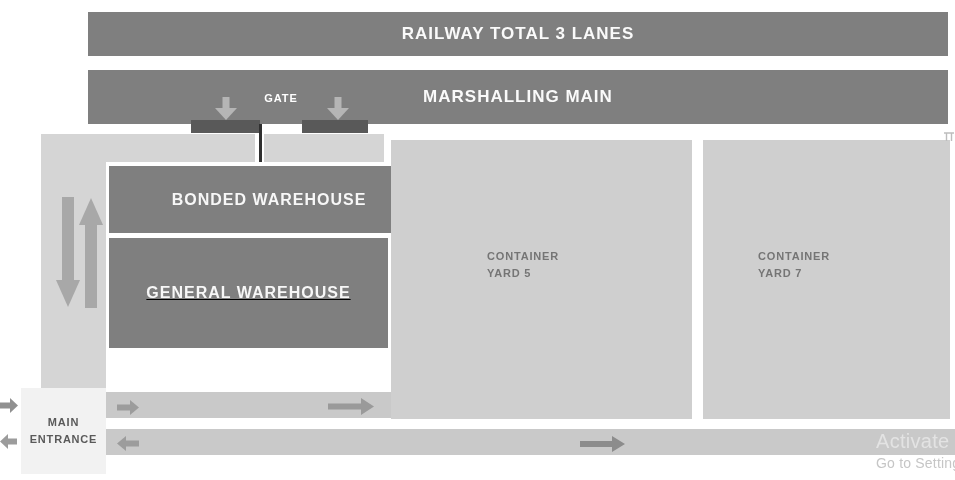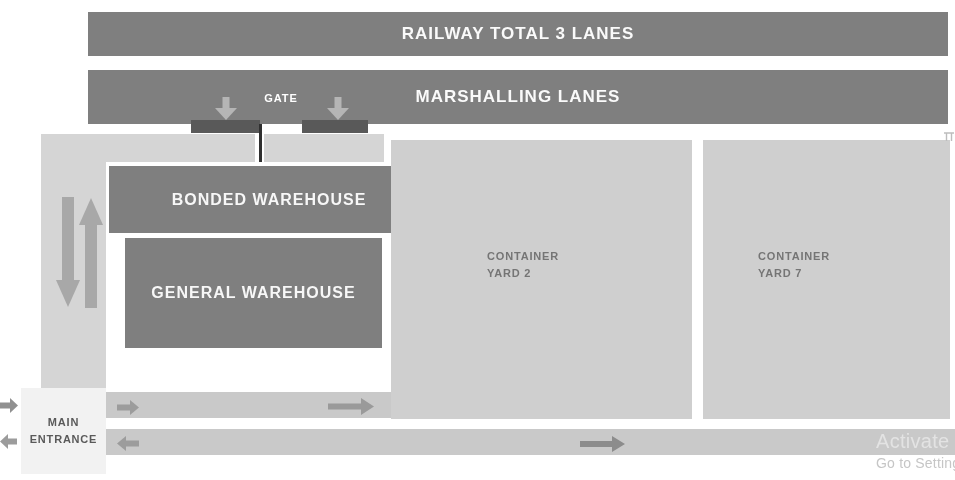--- a/index.html
+++ b/index.html
@@ -35,21 +35,21 @@
 </head>
 <body>
 
 <div id="stage">
 
   <div class="abs band" style="left:88px;top:12px;width:860px;height:44px;">
     <span class="band-label">RAILWAY TOTAL 3 LANES</span>
   </div>
 
   <div class="abs band" style="left:88px;top:70px;width:860px;height:54px;">
-    <span class="band-label">MARSHALLING LANES</span>
+    <span class="band-label">MARSHALLING MAIN</span>
   </div>
 
   <svg class="abs" style="left:215px;top:97px;color:#b5b5b5;" width="22" height="23" viewBox="0 0 22 23">
     <rect x="7.5" y="0" width="7" height="11" fill="currentColor"></rect>
     <polygon points="0,11 22,11 11,23" fill="currentColor"></polygon>
   </svg>
   <svg class="abs" style="left:327px;top:97px;color:#b5b5b5;" width="22" height="23" viewBox="0 0 22 23">
     <rect x="7.5" y="0" width="7" height="11" fill="currentColor"></rect>
     <polygon points="0,11 22,11 11,23" fill="currentColor"></polygon>
   </svg>
@@ -64,37 +64,37 @@
   <div class="abs apron" style="left:41px;top:134px;width:66px;height:254px;"></div>
 
   <div class="abs connector" style="left:259px;top:124px;width:3px;height:43px;"></div>
 
   <div class="abs white-block" style="left:106px;top:162px;width:285px;height:230px;"></div>
 
   <div class="abs warehouse" style="left:109px;top:166px;width:320px;height:67px;">
     <span class="warehouse-label">BONDED WAREHOUSE</span>
   </div>
 
-  <div class="abs warehouse" style="left:125px;top:238px;width:257px;height:110px;">
+  <div class="abs warehouse" style="left:109px;top:238px;width:279px;height:110px;text-decoration:underline;">
     <span class="warehouse-label">GENERAL WAREHOUSE</span>
   </div>
 
   <svg class="abs" style="left:56px;top:197px;color:#a8a8a8;" width="24" height="110" viewBox="0 0 24 110">
     <rect x="6" y="0" width="12" height="83" fill="currentColor"></rect>
     <polygon points="0,83 24,83 12,110" fill="currentColor"></polygon>
   </svg>
   <svg class="abs" style="left:79px;top:198px;color:#a8a8a8;" width="24" height="110" viewBox="0 0 24 110">
     <polygon points="12,0 0,27 24,27" fill="currentColor"></polygon>
     <rect x="6" y="27" width="12" height="83" fill="currentColor"></rect>
   </svg>
 
   <div class="abs yard" style="left:391px;top:140px;width:301px;height:279px;"></div>
   <div class="yard-label" style="left:523px;top:265px;">
     <div>CONTAINER</div>
-    <div>YARD 2</div>
+    <div>YARD 5</div>
   </div>
 
   <div class="abs yard" style="left:703px;top:140px;width:247px;height:279px;"></div>
   <div class="yard-label" style="left:794px;top:265px;">
     <div>CONTAINER</div>
     <div>YARD 7</div>
   </div>
 
   <div class="abs road" style="left:105px;top:392px;width:286px;height:26px;"></div>
   <svg class="abs" style="left:117px;top:400px;color:#9c9c9c;" width="22" height="15" viewBox="0 0 22 15">

